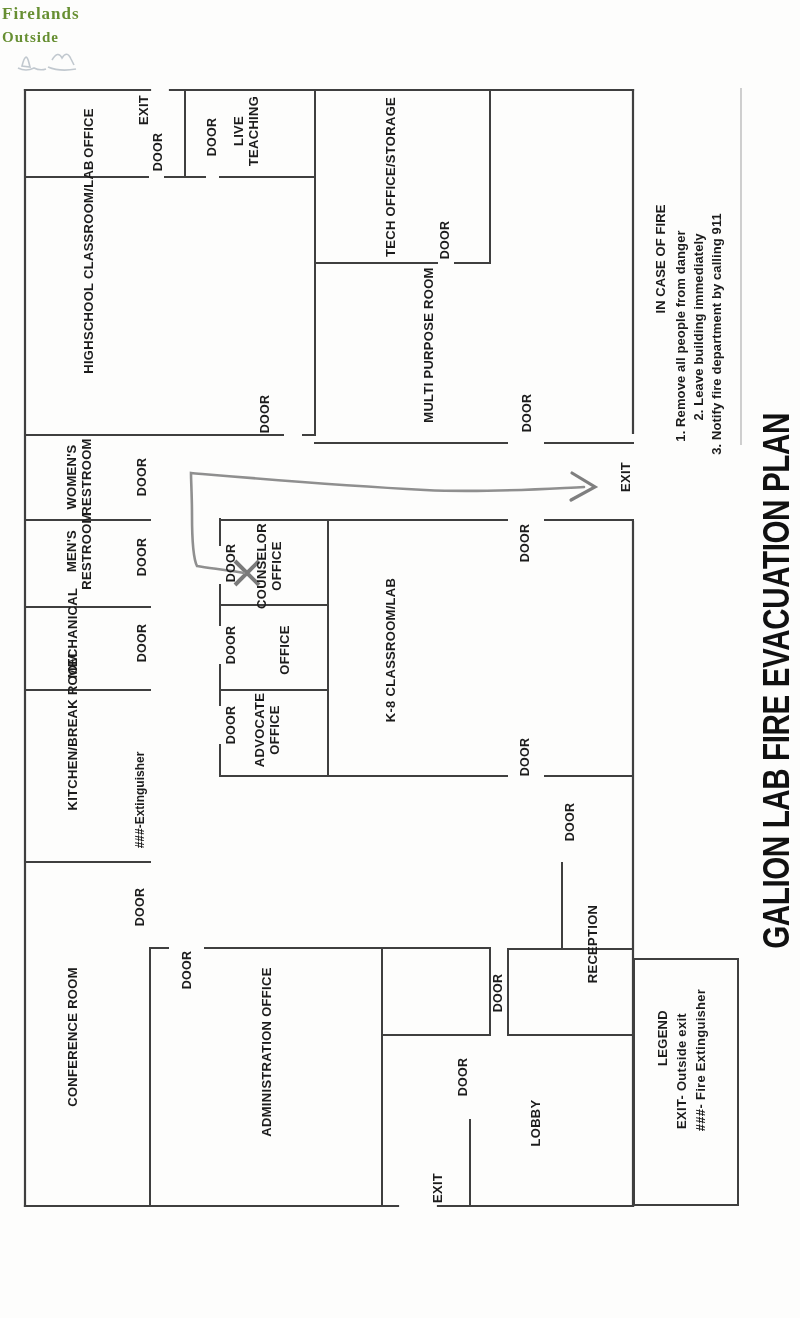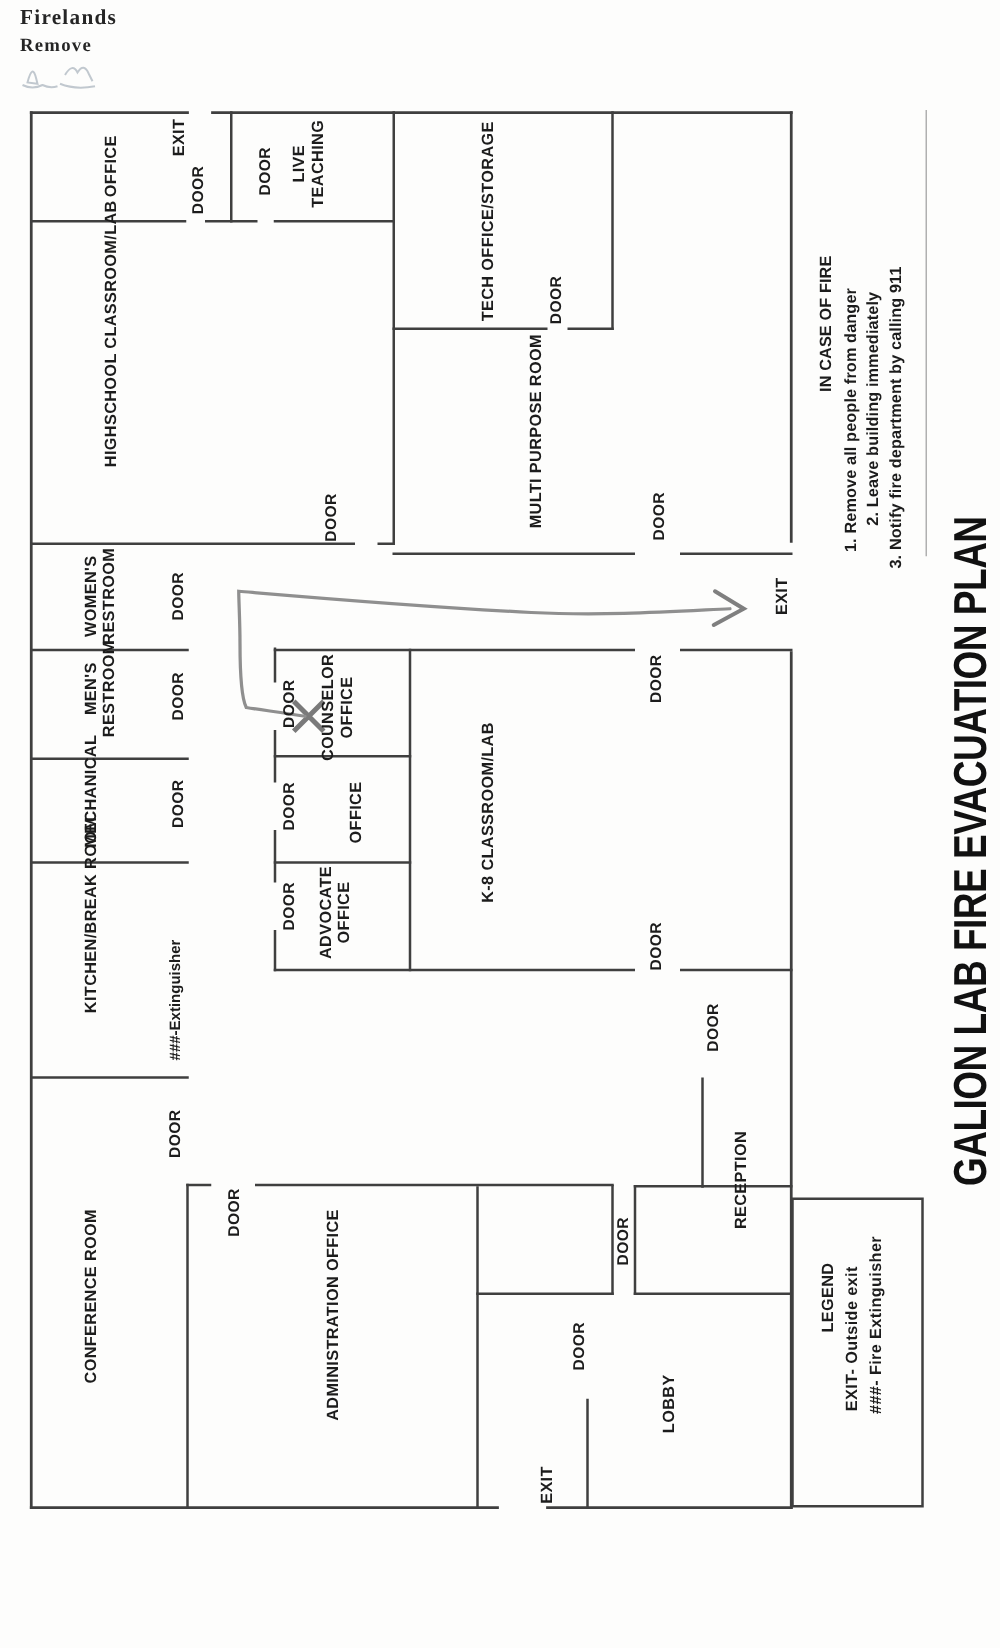--- a/index.html
+++ b/index.html
@@ -11,32 +11,32 @@
       font:bold 13px "Liberation Sans",sans-serif;color:#1c1c1c;white-space:nowrap;
       letter-spacing:.3px;}
   .w2{white-space:normal;text-align:center;line-height:1.12;}
   .door{font-size:12.5px;}
   .small{font-size:12px;letter-spacing:0;}
   .title{font:bold 37px "Liberation Sans",sans-serif;letter-spacing:-.5px;color:#111;
          transform:translate(-50%,-50%) rotate(-90deg) scaleX(.8);}
   .instr{letter-spacing:.1px;}
   .legend-box{position:absolute;left:633px;top:958px;width:106px;height:248px;
               border:2px solid #3f3f3f;box-sizing:border-box;background:transparent;}
-  .wm{position:absolute;left:16px;top:4px;color:#000000;opacity:.85;}
+  .wm{position:absolute;left:2px;top:4px;color:#4d7c0f;opacity:.85;}
   .wm .l1{font:bold 17px "Liberation Serif",serif;letter-spacing:1px;}
   .wm .l2{font:bold 15px "Liberation Serif",serif;letter-spacing:1px;margin-top:5px;}
 </style>
 </head>
 <body>
 
 <div id="plan">
 
   <div class="wm">
     <div class="l1">Firelands</div>
-    <div class="l2">Remove</div>
+    <div class="l2">Outside</div>
   </div>
   <svg class="layer" width="800" height="1318">
     <g stroke="#b3bcc4" stroke-width="1.6" fill="none" opacity=".8">
       <path d="M22 66 q4 -16 7 -3 l1 4 z"></path>
       <path d="M18 68 q8 4 16 0 q6 3 12 1"></path>
       <path d="M52 60 q6 -10 10 -2 q5 -8 9 1 l3 6"></path>
       <path d="M48 67 q12 5 28 2"></path>
     </g>
   </svg>
 

